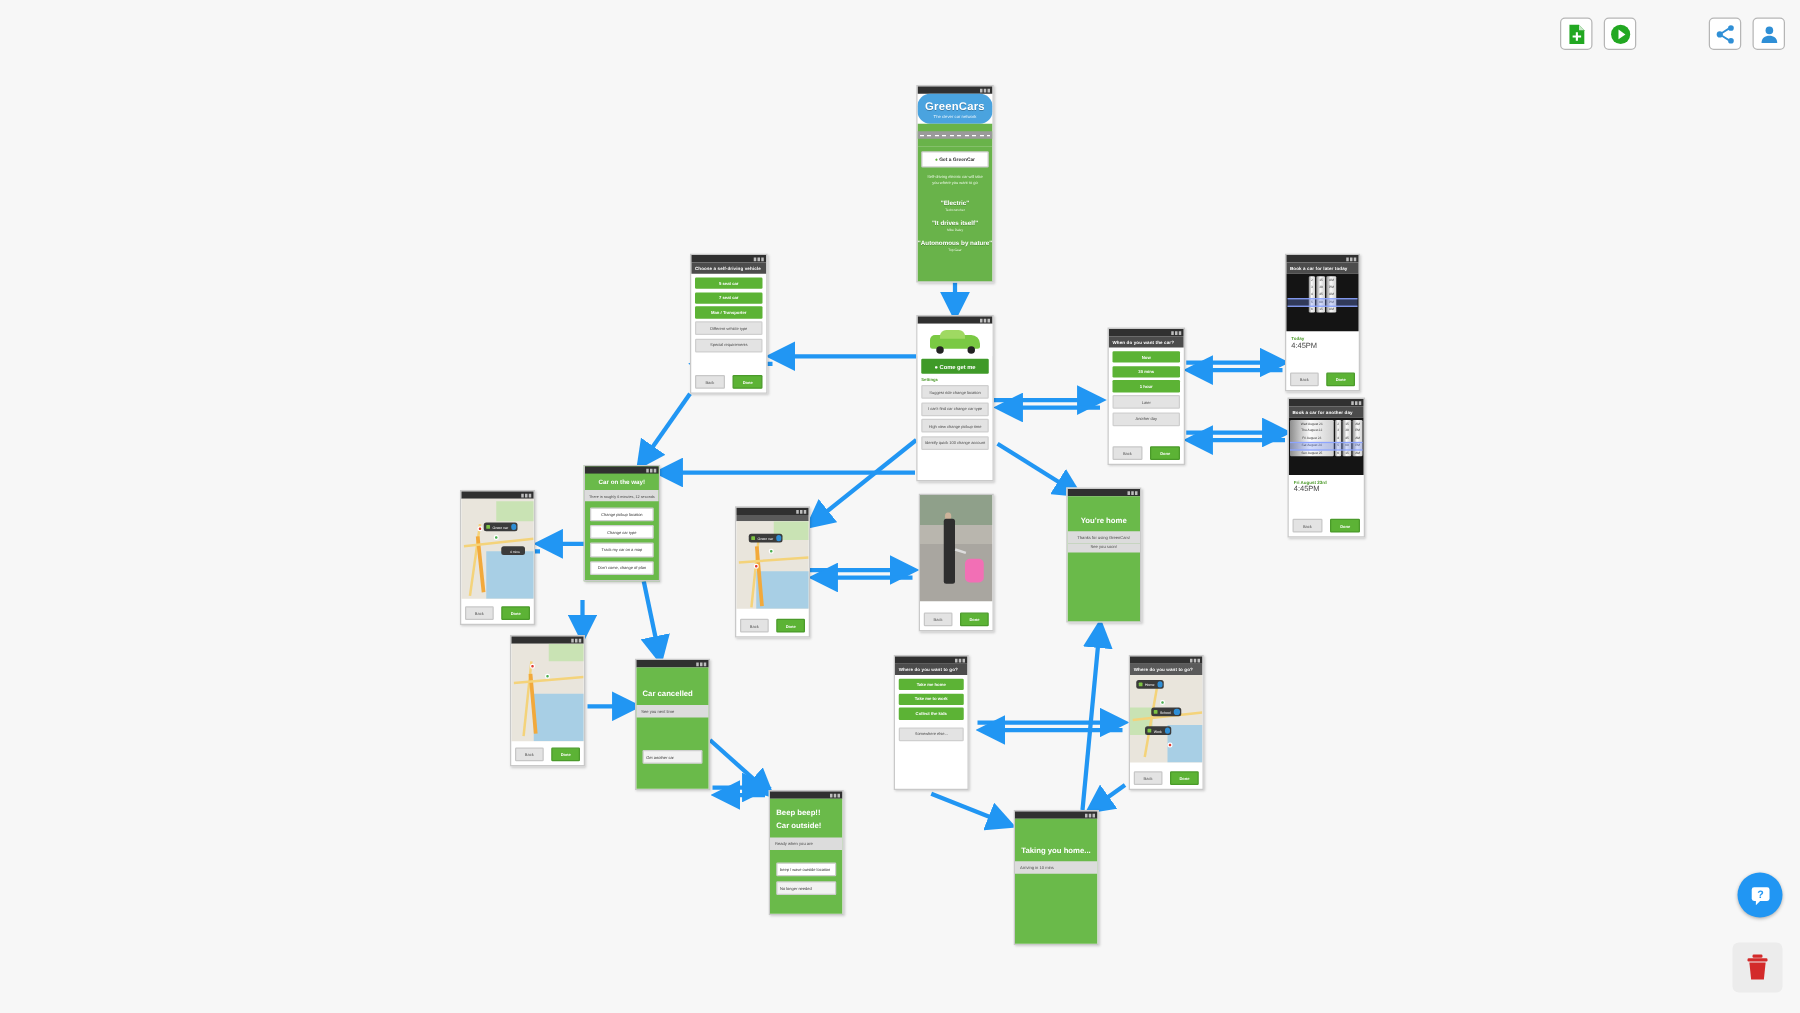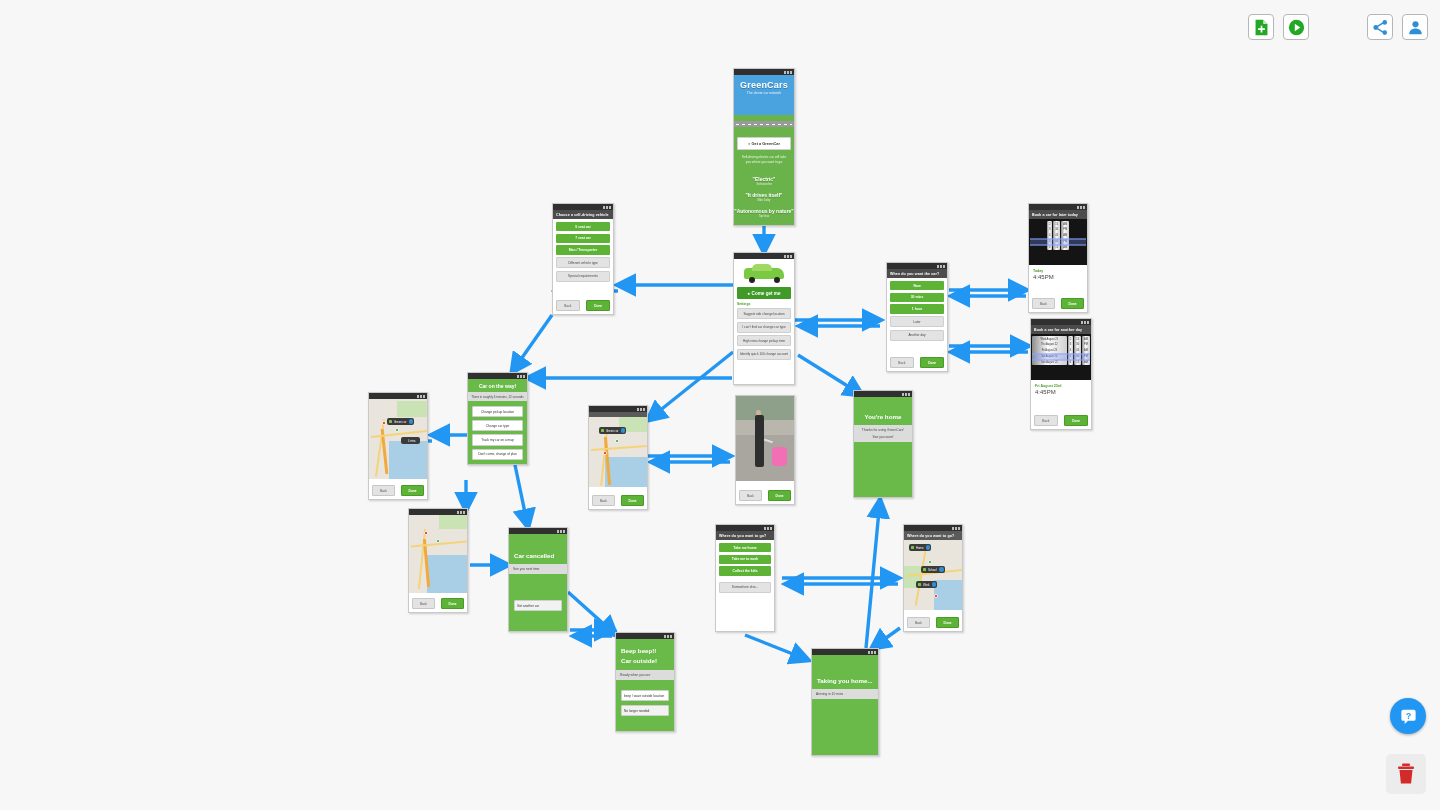--- a/index.html
+++ b/index.html
@@ -73,21 +73,21 @@
   .greenscreen { background:#6aba4a; width:100%; height:100%; position:relative; }
   .gs-title { color:#fff; font-weight:bold; font-size:6.2px; padding:16px 5px 5px 5px; }
   .gs-sub   { background:#dcdcdc; color:#4a4a4a; font-size:3.3px; padding:3px 4px; }
   .gs-sub2  { background:#dcdcdc; color:#4a4a4a; font-size:3.3px; padding:0 4px 3px 4px; text-align:center;}
   .gs-lbtn  { background:#f2f2f2; border:1px solid #cfcfcf; color:#333; font-size:3.2px;
               margin:4px 5px; padding:2.6px 2px; border-radius:1px;}
   .gs-wbtn  { background:#fff; border:1px solid #cfcfcf; color:#333; font-size:3.2px;
               margin:4px 5px; padding:2.6px 2px; border-radius:1px;}
 
   
-  .hero-head { background:#4aa3df; padding:5px 3px 20px 3px; text-align:center; }
+  .hero-head { background:#4aa3df; padding:5px 3px 4px 3px; text-align:center;border-radius:10px; }
   .hero-title { color:#fff; font-weight:bold; font-size:9px; letter-spacing:.2px;
                 text-shadow:0 1px 0 rgba(0,0,0,.25); }
   .hero-tag { color:#e9f4fb; font-size:3.4px; margin-top:1px; }
   .road { height:18px; background:#69b34a; position:relative; }
   .road:before{content:"";position:absolute;left:0;right:0;top:6px;height:6px;background:#9a9a9a;}
   .road:after{content:"";position:absolute;left:2px;right:2px;top:8.6px;height:1px;
     background:repeating-linear-gradient(90deg,#fff 0 3px,transparent 3px 6px);}
   .hero-cta { background:#fff; border:1px solid #cfcfcf; margin:3px; padding:3px;
               font-size:3.9px; text-align:center; color:#333; border-radius:1px; font-weight:bold;}
   .hero-desc { color:#eaf7e4; font-size:3.2px; text-align:center; padding:2px 5px 5px 5px; line-height:1.5; }

